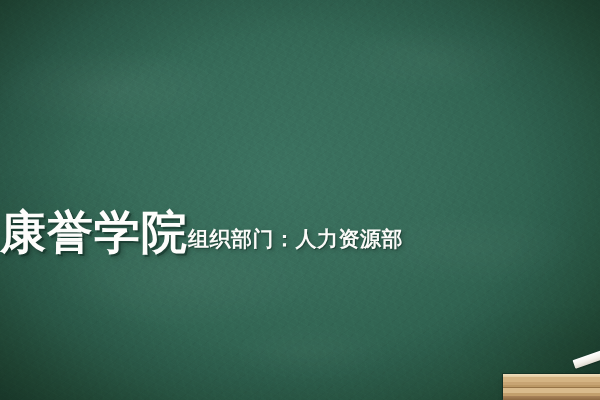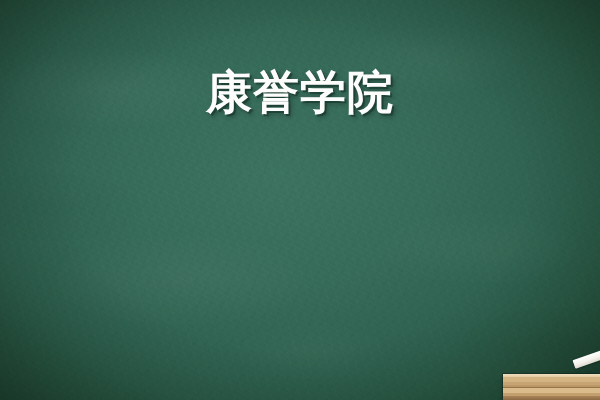--- a/index.html
+++ b/index.html
@@ -73,21 +73,21 @@
         rgba(0,0,0,.10) 72%,
         rgba(0,0,0,.24) 88%,
         rgba(0,0,0,.34) 100%);
   }
 
   
   .content {
     position: absolute;
     inset: 0;
     display: flex;
-    flex-direction: column;
+    flex-direction: row;
     align-items: center;
   }
   .title-block {
     margin-top: 64px;
     text-align: center;
     line-height: 1.22;
   }
   .title-line {
     color: #fdfdfb;
     font-size: 46px;
@@ -177,20 +177,21 @@
   <div class="board-texture"></div>
   <div class="board-smudge"></div>
   <div class="board-vignette"></div>
 
   <div class="content">
 
     <div class="title-block">
       <div class="title-line line-1">康誉学院</div>
     </div>
 
+    <div class="subtitle">组织部门：人力资源部</div>
 
   </div>
 
   <div class="chalk-tray">
     <div class="tray-lip"></div>
     <div class="tray-shadow-line"></div>
     <div class="tray-base"></div>
   </div>
 
   <div class="chalk-stick"></div>

